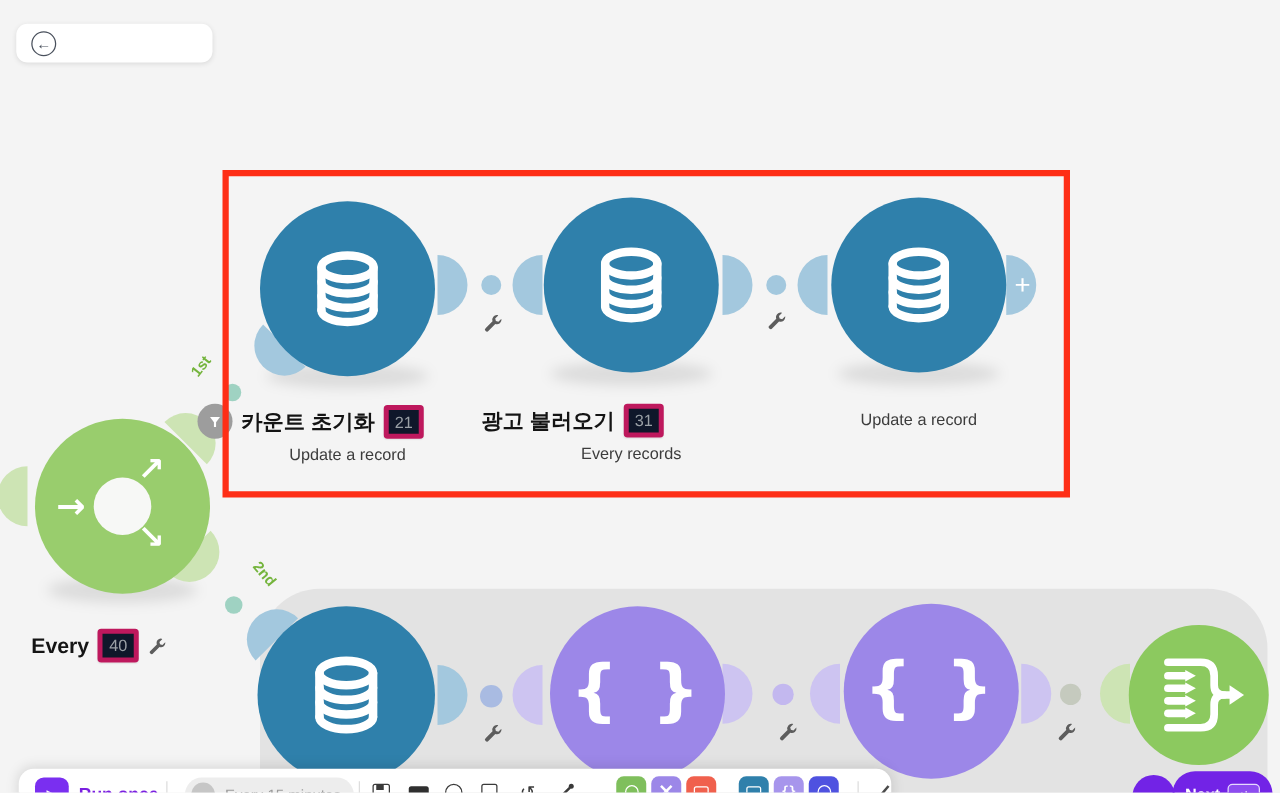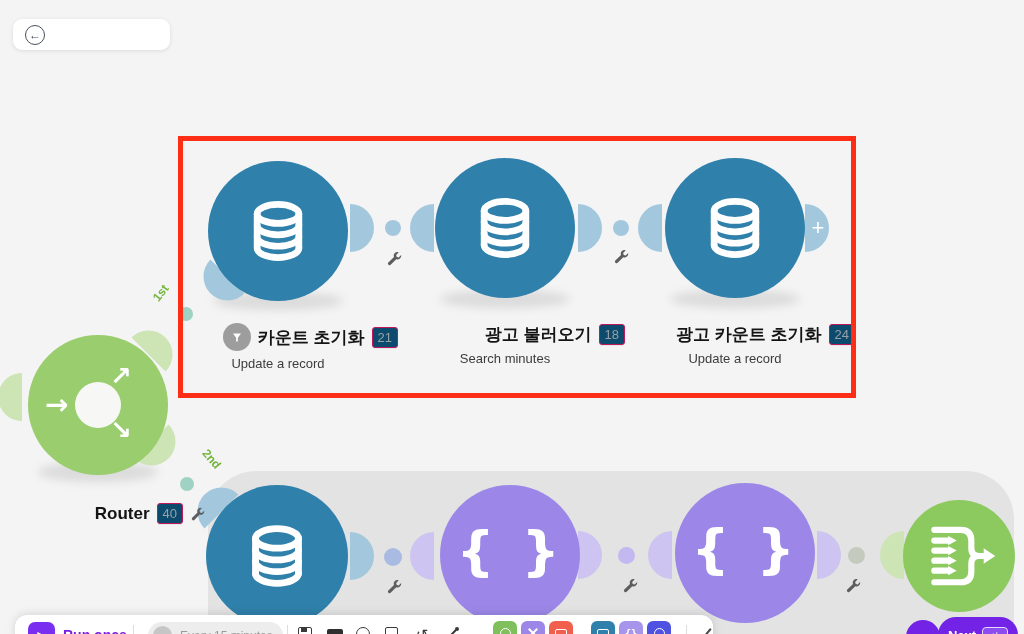--- a/index.html
+++ b/index.html
@@ -78,26 +78,26 @@
   .wrench { z-index:9; width:16px; height:16px; }
 
   .plus-glyph {
     position:absolute; left:3px; top:12px; width:20px; height:24px;
     color:#fff; font-size:22px; line-height:24px; text-align:center; font-weight:normal;
   }
 
   
   .label-block { text-align:center; z-index:12; }
   .label-row {
-    display:flex; align-items:center; justify-content:flex-end; gap:7px;
+    display:flex; align-items:center; justify-content:flex-start; gap:7px;
   }
   .node-title { font-size:17px; font-weight:bold; color:#141414; white-space:nowrap; }
   .badge {
-    font-size:13px; color:#9aa0a6; background:#0c4a6e;
-    border:1px solid #be185d; border-radius:3px;
+    font-size:13px; color:#9aa0a6; background:#0f172a;
+    border:4px solid #be185d; border-radius:3px;
     padding:1px 5px; line-height:17px;
     box-shadow:0 1px 1px rgba(0,0,0,.06);
   }
   .node-subtitle { font-size:13px; color:#3c3c3c; margin-top:5px; }
 
   .filter-circle {
     width:28px; height:28px; border-radius:50%; background:#9d9d9d;
     display:flex; align-items:center; justify-content:center; flex:0 0 auto;
   }
 
@@ -181,21 +181,21 @@
 
 <div class="abs router-node">
   <div class="abs router-hole"></div>
   <span class="abs router-arrow" style="left:17px; top:53px; font-size:28px;">→</span>
   <span class="abs router-arrow" style="left:82px; top:26px; font-size:26px;">↗</span>
   <span class="abs router-arrow" style="left:82px; top:80px; font-size:26px;">↘</span>
 </div>
 
 <div class="abs label-block" style="left:25px; top:503px; width:180px;">
   <div class="label-row">
-    <span class="node-title">Router</span>
+    <span class="node-title">Every</span>
     <span class="badge">40</span>
     <svg class="wrench" style="width:15px;height:15px;" viewBox="0 0 20 20">
       <path d="M15.2 2.6a4.6 4.6 0 0 0-5.2 6.1L3.3 15.4a2 2 0 1 0 2.8 2.8l6.7-6.7a4.6 4.6 0 0 0 6.1-5.2l-3 3-2.5-.7-.7-2.5 3-3z" fill="#5d5d5d"></path>
     </svg>
   </div>
 </div>
 
 <span class="abs route-label" style="left:152px; top:286px; transform:rotate(-52deg);">1st</span>
 <div class="abs dot" style="left:179px; top:307px; width:14px; height:14px; background:#9fd2c2;"></div>
 <div class="abs half half-r c-blue" style="left:207px; top:261px; transform:rotate(135deg);"></div>
@@ -246,23 +246,23 @@
         <path d="M62 22 V58"></path>
       <path d="M18 34 a22 10 0 0 0 44 0"></path>
       <path d="M18 46 a22 10 0 0 0 44 0"></path>
       <path d="M18 58 a22 10 0 0 0 44 0"></path>
     </g>
   </svg>
 </div>
 <div class="abs label-block" style="left:385px; top:323px; width:240px;">
   <div class="label-row">
     <span class="node-title">광고 불러오기</span>
-    <span class="badge">18</span>
+    <span class="badge">31</span>
   </div>
-  <div class="node-subtitle">Search minutes</div>
+  <div class="node-subtitle">Every records</div>
 </div>
 
 <div class="abs half half-r c-blue" style="left:578px; top:204px;"></div>
 <div class="abs dot" style="left:613px; top:220px; width:16px; height:16px; background:#a3c8de;"></div>
 <div class="abs half half-l c-blue" style="left:638px; top:204px;"></div>
 <svg class="abs wrench" style="left:613px; top:248px;" viewBox="0 0 20 20">
   <path d="M15.2 2.6a4.6 4.6 0 0 0-5.2 6.1L3.3 15.4a2 2 0 1 0 2.8 2.8l6.7-6.7a4.6 4.6 0 0 0 6.1-5.2l-3 3-2.5-.7-.7-2.5 3-3z" fill="#5d5d5d"></path>
 </svg>
 
 <div class="abs node-shadow" style="left:670px; top:290px; width:130px; height:18px;"></div>
@@ -272,24 +272,20 @@
       <ellipse cx="40" cy="22" rx="22" ry="10"></ellipse>
       <path d="M18 22 V58"></path>
         <path d="M62 22 V58"></path>
       <path d="M18 34 a22 10 0 0 0 44 0"></path>
       <path d="M18 46 a22 10 0 0 0 44 0"></path>
       <path d="M18 58 a22 10 0 0 0 44 0"></path>
     </g>
   </svg>
 </div>
 <div class="abs label-block" style="left:615px; top:323px; width:240px;">
-  <div class="label-row">
-    <span class="node-title">광고 카운트 초기화</span>
-    <span class="badge">24</span>
-  </div>
   <div class="node-subtitle">Update a record</div>
 </div>
 
 <div class="abs half half-r c-blue" style="left:805px; top:204px;">
   <span class="plus-glyph">+</span>
 </div>
 
 <div class="abs node blue" style="left:206px; top:485px; width:142px; height:142px;">
   <svg width="78" height="78" viewBox="0 0 80 80">
     <g fill="none" stroke="#fff" stroke-width="7" stroke-linecap="round">

